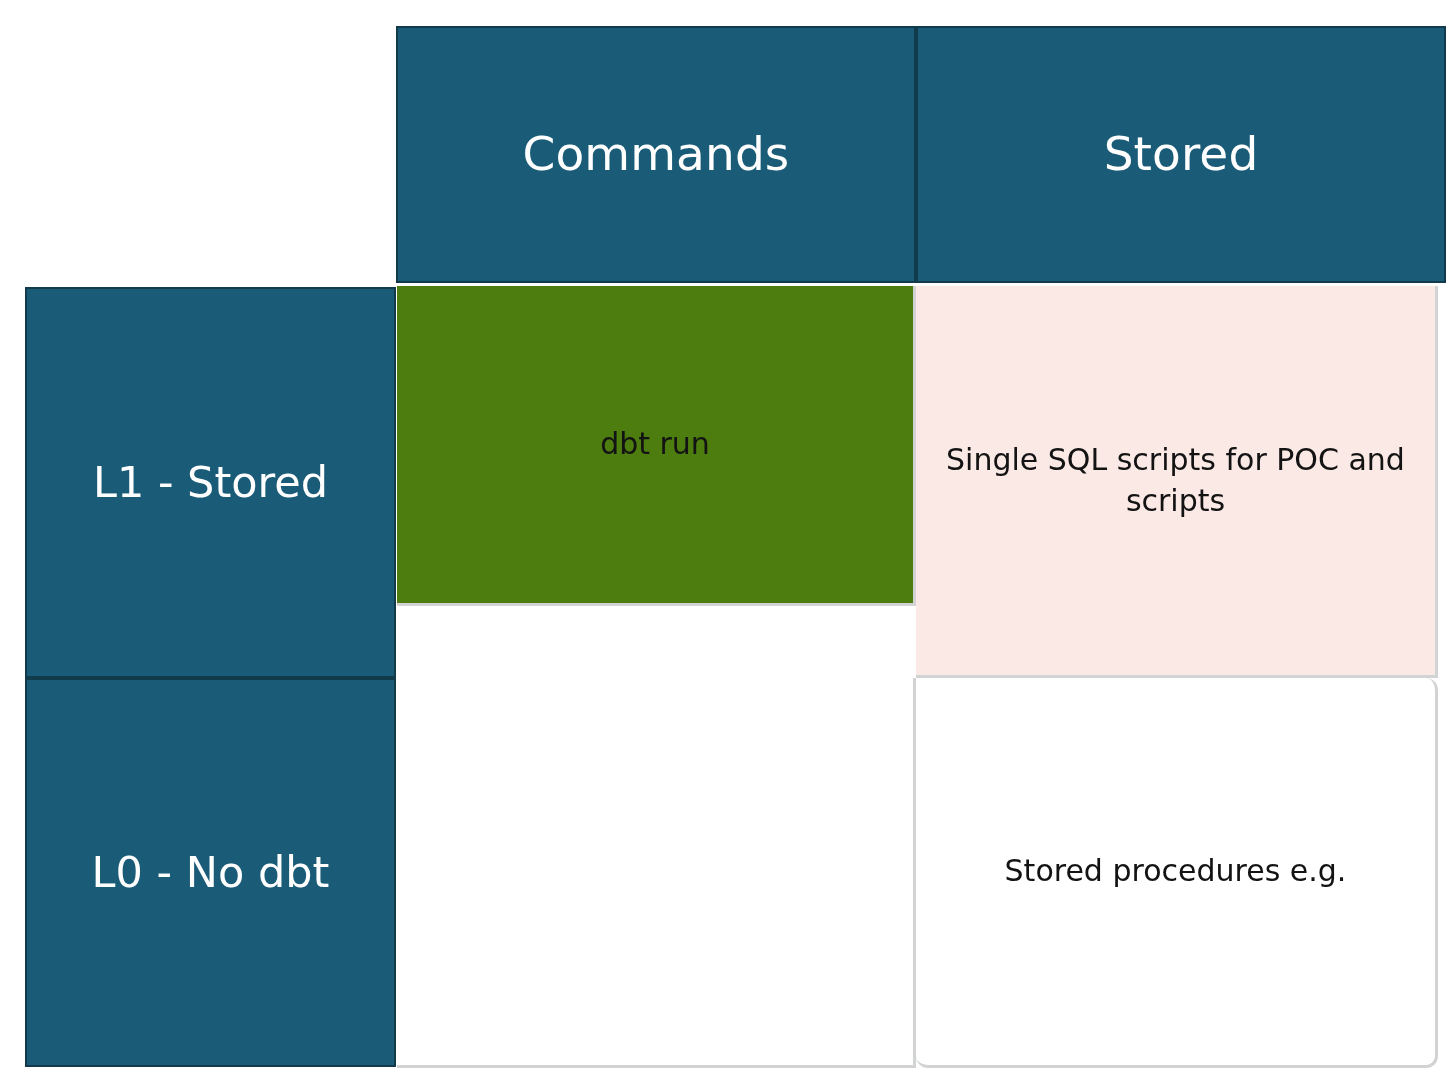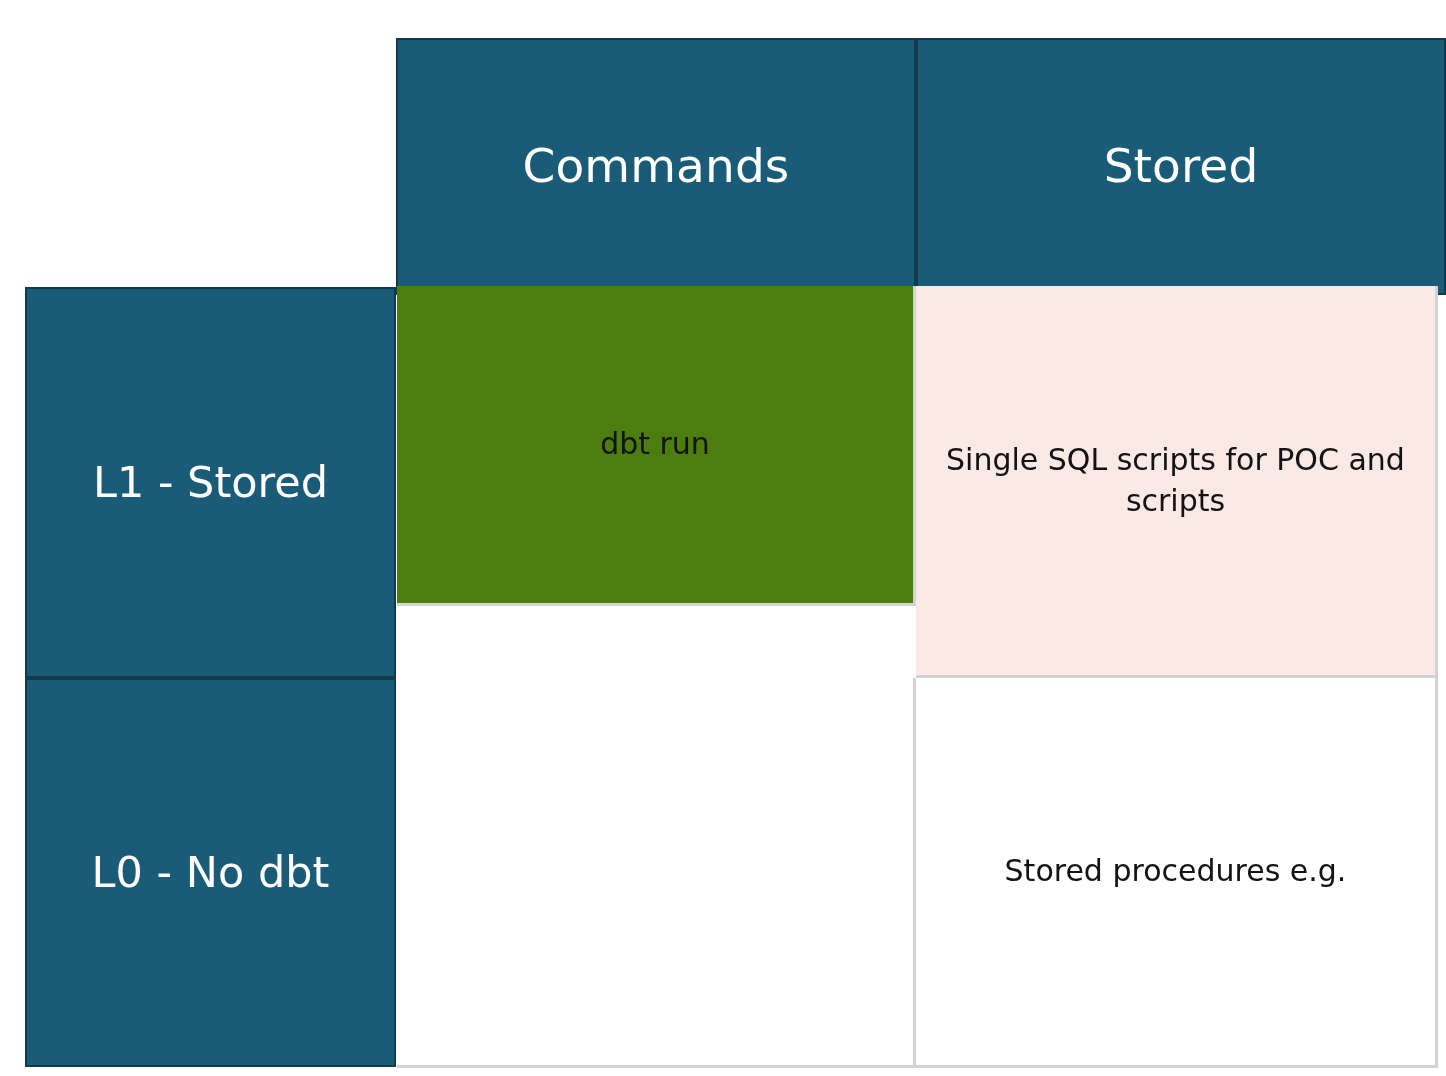--- a/index.html
+++ b/index.html
@@ -31,21 +31,20 @@
     box-sizing: border-box;
     display: flex;
     align-items: center;
     justify-content: center;
     color: #ffffff;
     font-size: 47px;
     font-weight: 400;
     line-height: 1.15;
     text-align: center;
     letter-spacing: 0.1px;
-    margin-top: 12px;
   }
   .col-header-0 { left: 396px;  width: 520px; }
   .col-header-1 { left: 916px;  width: 530px; }
 
   
   .row-header {
     position: absolute;
     left: 25px;
     width: 371px;
     background: #1a5c77;
@@ -75,21 +74,21 @@
     padding: 0 28px;
     color: #131313;
     font-size: 30px;
     font-weight: 400;
     line-height: 1.34;
     text-align: center;
   }
   .cell-r0c0 { left: 397px; top: 286px; width: 519px; height: 320px; background: #4d7c0f; }
   .cell-r0c1 { left: 916px; top: 286px; width: 522px; height: 392px; background: #fbe9e6; }
   .cell-r1c0 { left: 397px; top: 678px; width: 519px; height: 390px; background: #ffffff; }
-  .cell-r1c1 { left: 916px; top: 678px; width: 522px; height: 390px; background: #ffffff; }
+  .cell-r1c1 { left: 916px; top: 678px; width: 522px; height: 390px; background: #ffffff; border-radius: 12px; }
 
   .cell-text { display: block; }
 </style>
 </head>
 <body>
 
 <div class="matrix">
 
   <div class="corner-cell" style="position:absolute;left:0;top:0;width:396px;height:283px;background:#ffffff;"></div>
 

